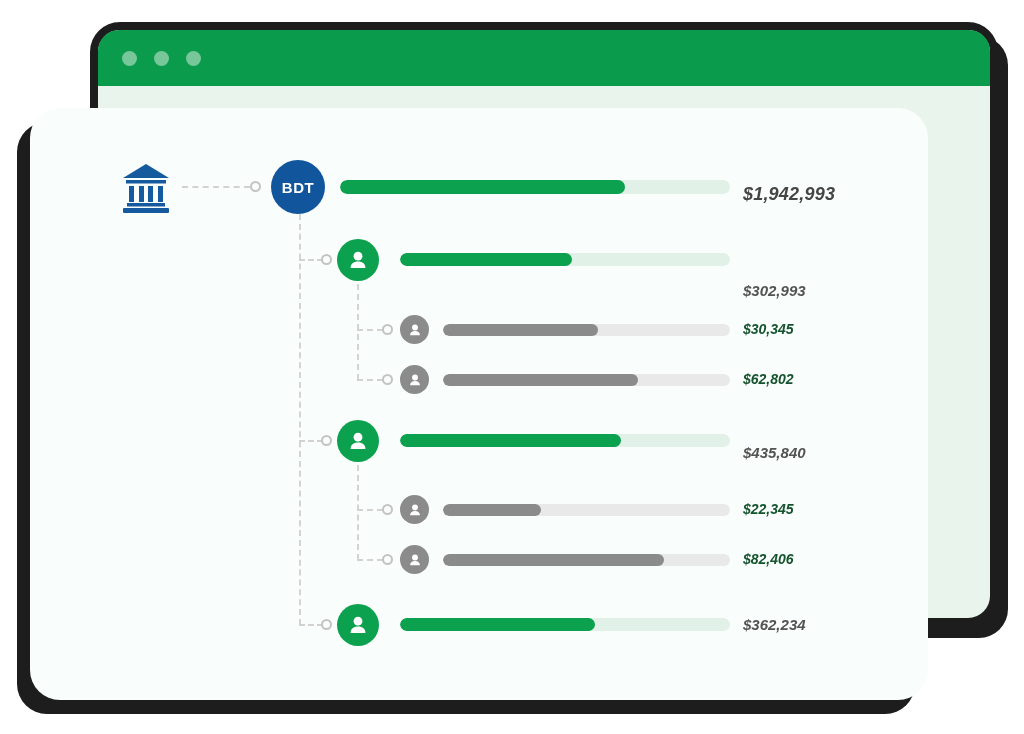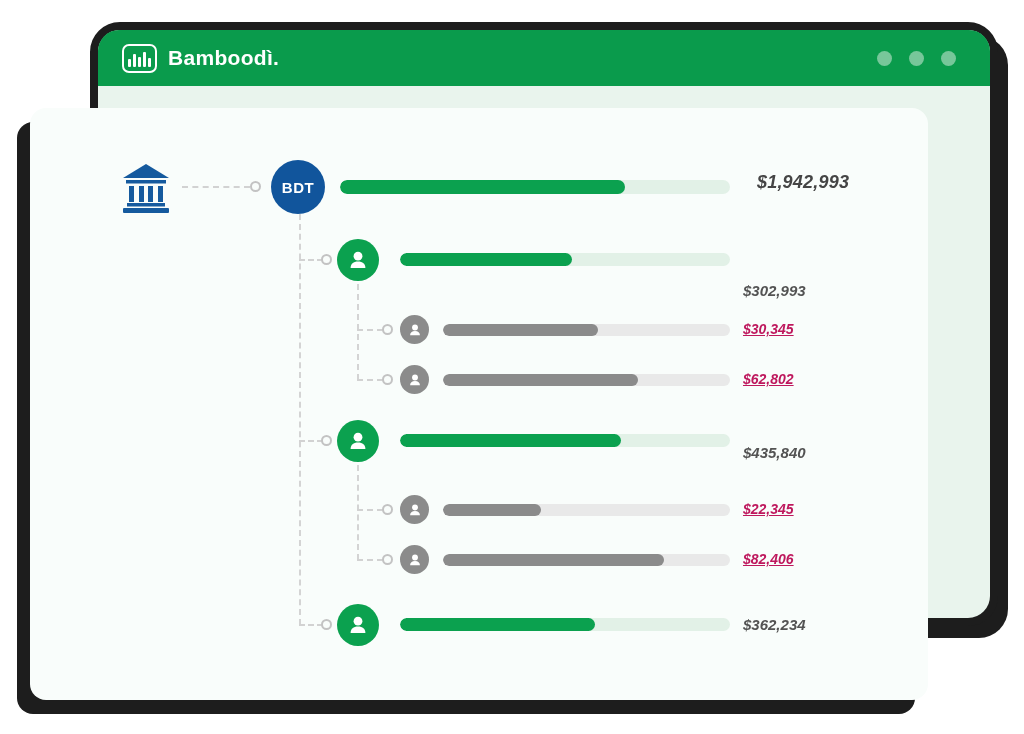--- a/index.html
+++ b/index.html
@@ -28,21 +28,21 @@
   .logo-box i { display:block; width:2.5px; background:#ffffff; border-radius:1px; }
   .logo-box i.b1{height:8px;} .logo-box i.b2{height:13px;} .logo-box i.b3{height:10px;}
   .logo-box i.b4{height:15px;} .logo-box i.b5{height:9px;}
   .brand-text { color:#ffffff; font-size:21px; font-weight:bold; letter-spacing:.3px; }
   .window-dots { display:flex; gap:17px; }
   .window-dot { width:15px; height:15px; border-radius:50%; background:#77c79a; }
 
   
   .main-card {
     position:absolute; left:30px; top:108px; width:898px; height:592px;
-    background:#f9fdfb; border-radius:16px;
+    background:#f9fdfb; border-radius:30px;
     box-shadow:-13px 14px 0 #1d1d1d;
     text-align:center;
   }
 
   
   .dash-h { position:absolute; border-top:2px dashed #d2d2d2; height:0; }
   .dash-v { position:absolute; border-left:2px dashed #d4d4d4; width:0; }
   .ring {
     position:absolute; width:11px; height:11px; border-radius:50%;
     border:2px solid #c3c3c3; background:#f9fdfb;
@@ -67,39 +67,29 @@
   .bar.lvl1  { left:370px; width:330px; height:13px; background:#e2f1e7; }
   .bar.lvl2  { left:413px; width:287px; height:12px; background:#e9e9e9; }
   .bar .fill { height:100%; border-radius:8px; }
   .fill.green { background:#0ba14f; }
   .fill.gray  { background:#8b8b8b; }
 
   
   .amount { position:absolute; left:713px; font-style:italic; white-space:nowrap; }
   .amount.root { font-size:18px; font-weight:bold; color:#454545; letter-spacing:.2px; }
   .amount.lvl1 { font-size:15px; font-weight:bold; color:#535353; }
-  .amount.lvl2 { font-size:14px; font-weight:bold; color:#be185d;text-decoration:underline; }
+  .amount.lvl2 { font-size:14px; font-weight:bold; color:#14532d; }
 </style>
 </head>
 <body>
 
 <div class="stage">
 
   <div class="browser-window">
     <div class="browser-header">
-      <div class="logo-wrap">
-        <div class="logo-box">
-          <i class="b1"></i>
-            <i class="b2"></i>
-            <i class="b3"></i>
-            <i class="b4"></i>
-            <i class="b5"></i>
-        </div>
-        <span class="brand-text">Bamboodì.</span>
-      </div>
       <div class="window-dots">
         <span class="window-dot"></span>
         <span class="window-dot"></span>
         <span class="window-dot"></span>
       </div>
     </div>
   </div>
 
   <div class="main-card">
 
@@ -139,21 +129,21 @@
           <rect x="3" y="47" width="46" height="5" rx="1"></rect>
         </g>
       </svg>
     </div>
     <div class="bdt-circle">
       <span>BDT</span>
     </div>
     <div class="bar root" style="top:72px;">
       <div class="fill green" style="width: 73%;"></div>
     </div>
-    <div class="amount root" style="top:64px;margin-left:14px;">$1,942,993</div>
+    <div class="amount root" style="top:76px;">$1,942,993</div>
 
     <div class="avatar green" style="left:307px; top:131px;">
       <svg width="24" height="24" viewBox="0 0 24 24">
           <g fill="#ffffff">
         <circle cx="12" cy="8.2" r="4.4"></circle>
         <path d="M12 13.6c4.6 0 7.4 2.4 7.4 6.4H4.6c0-4 2.8-6.4 7.4-6.4z"></path>
           </g>
         </svg>
     </div>
     <div class="bar lvl1" style="top:145px;">

